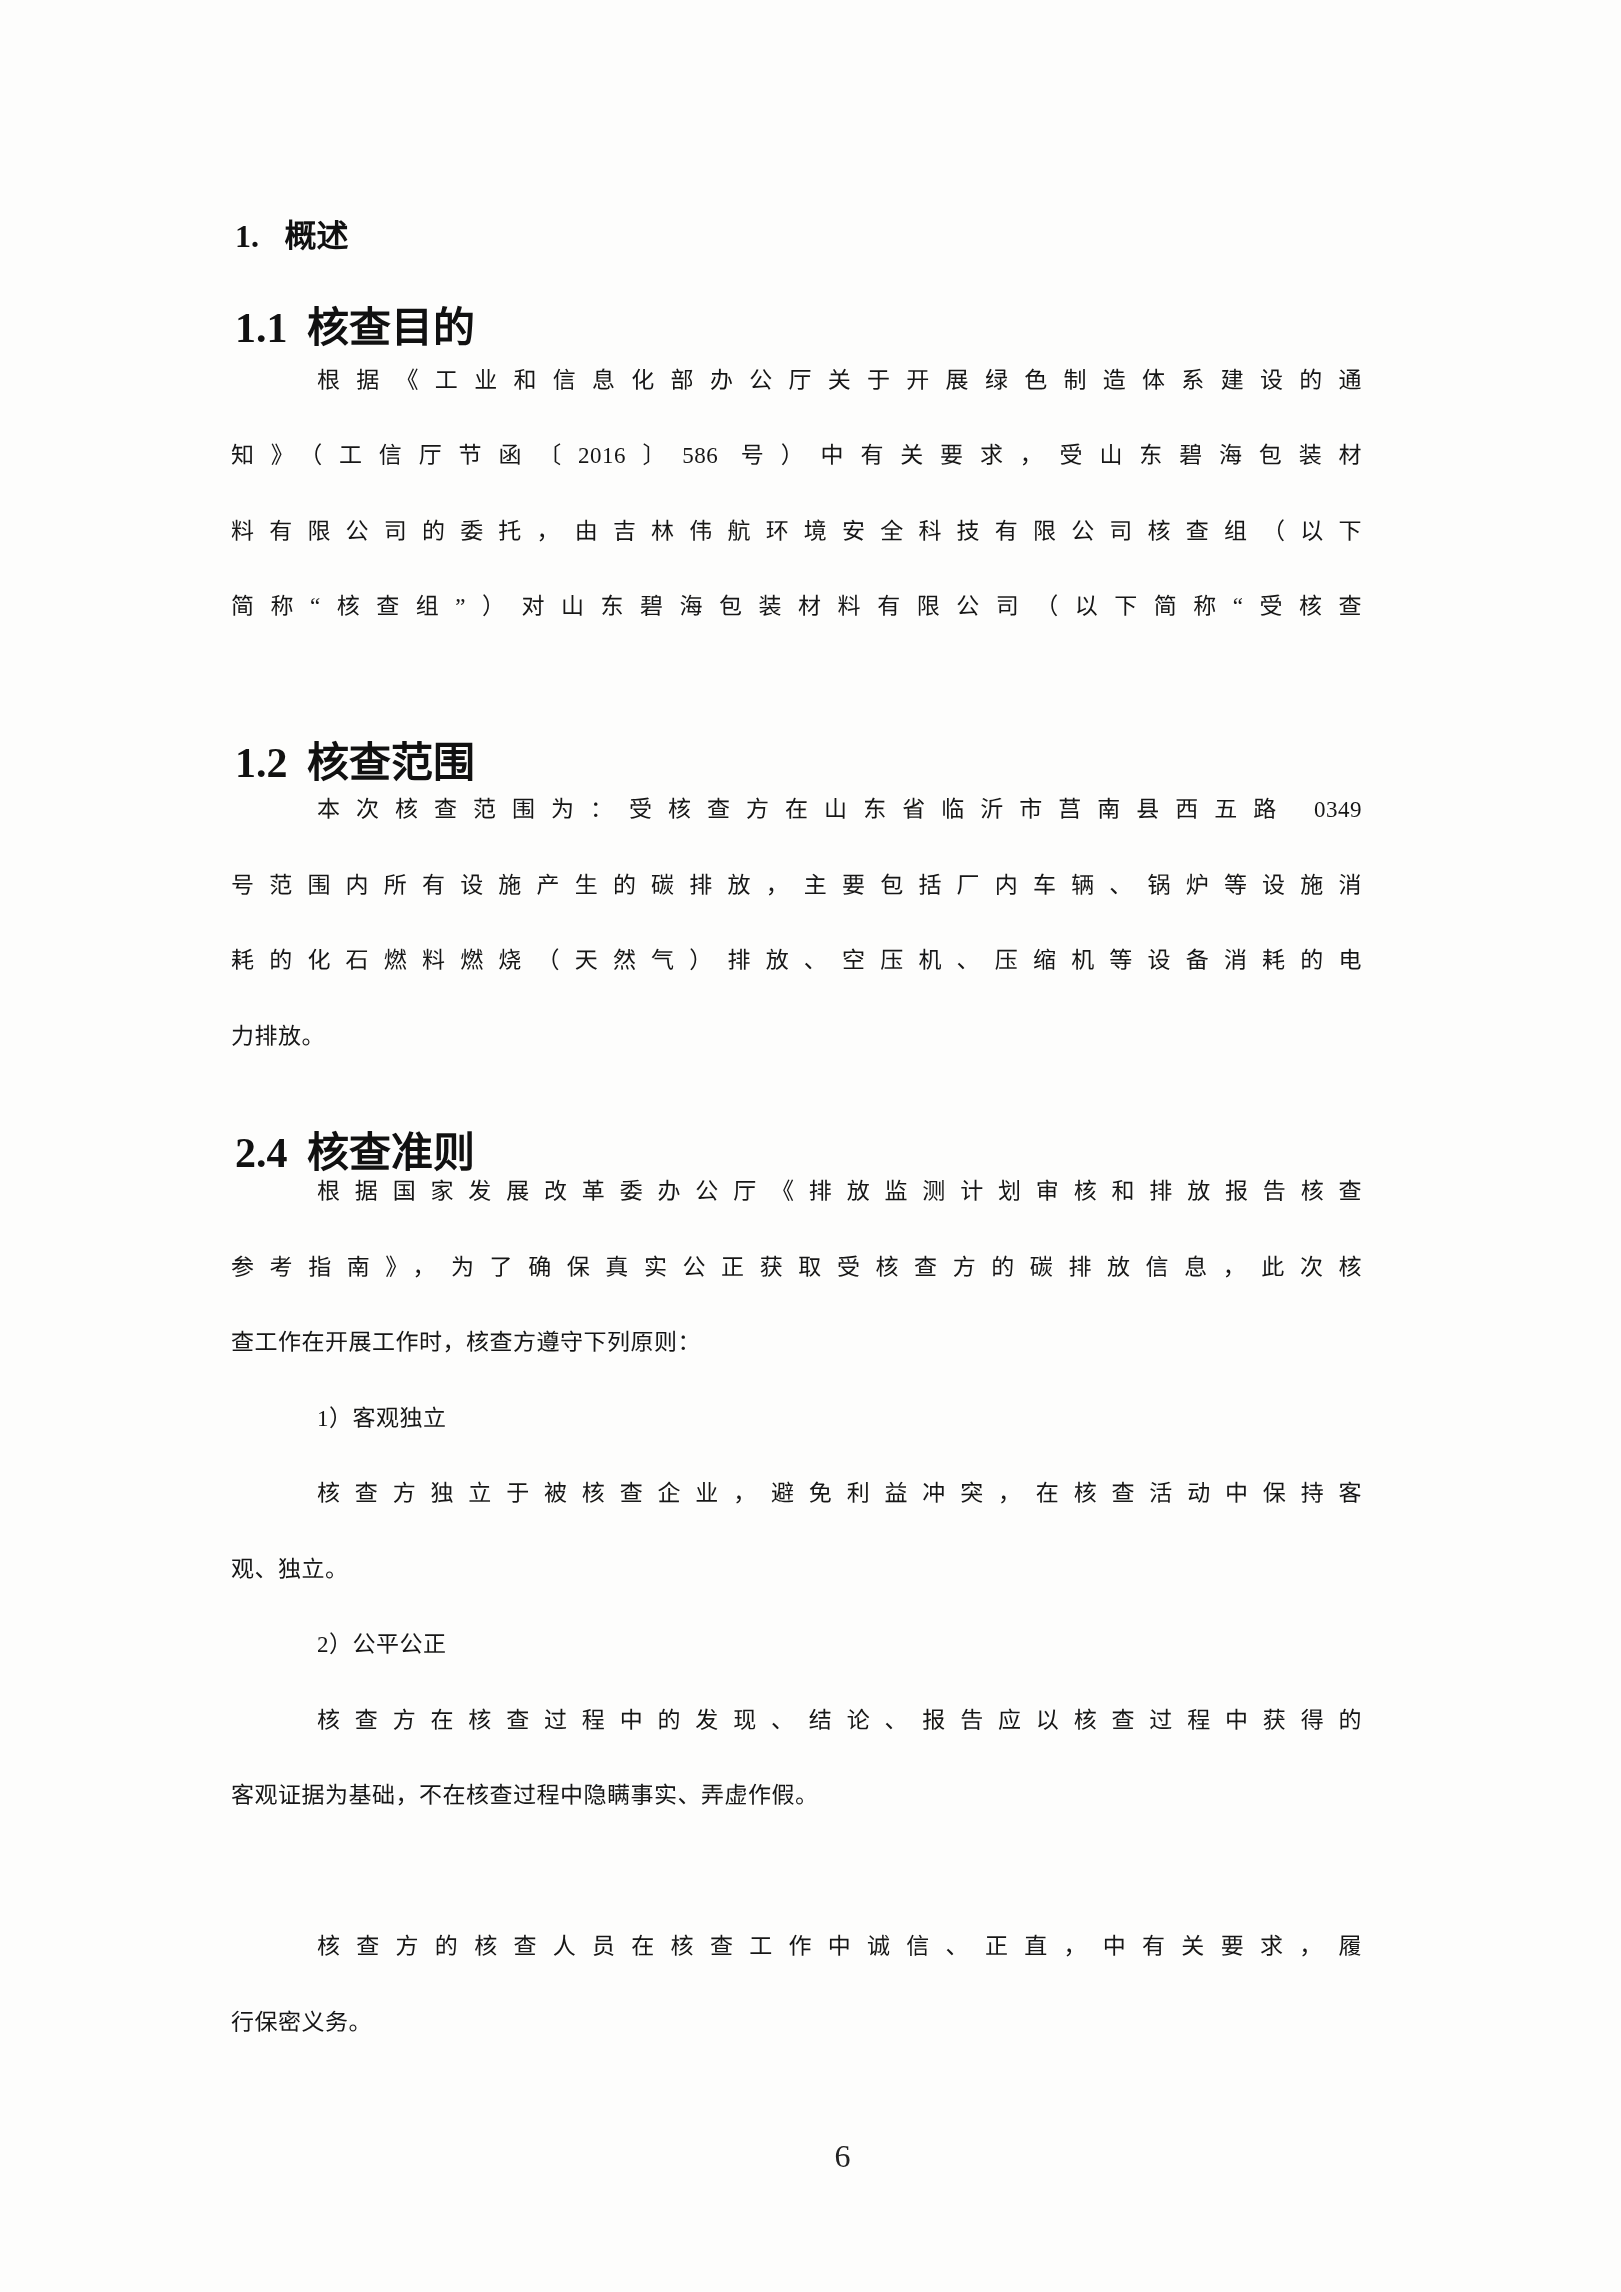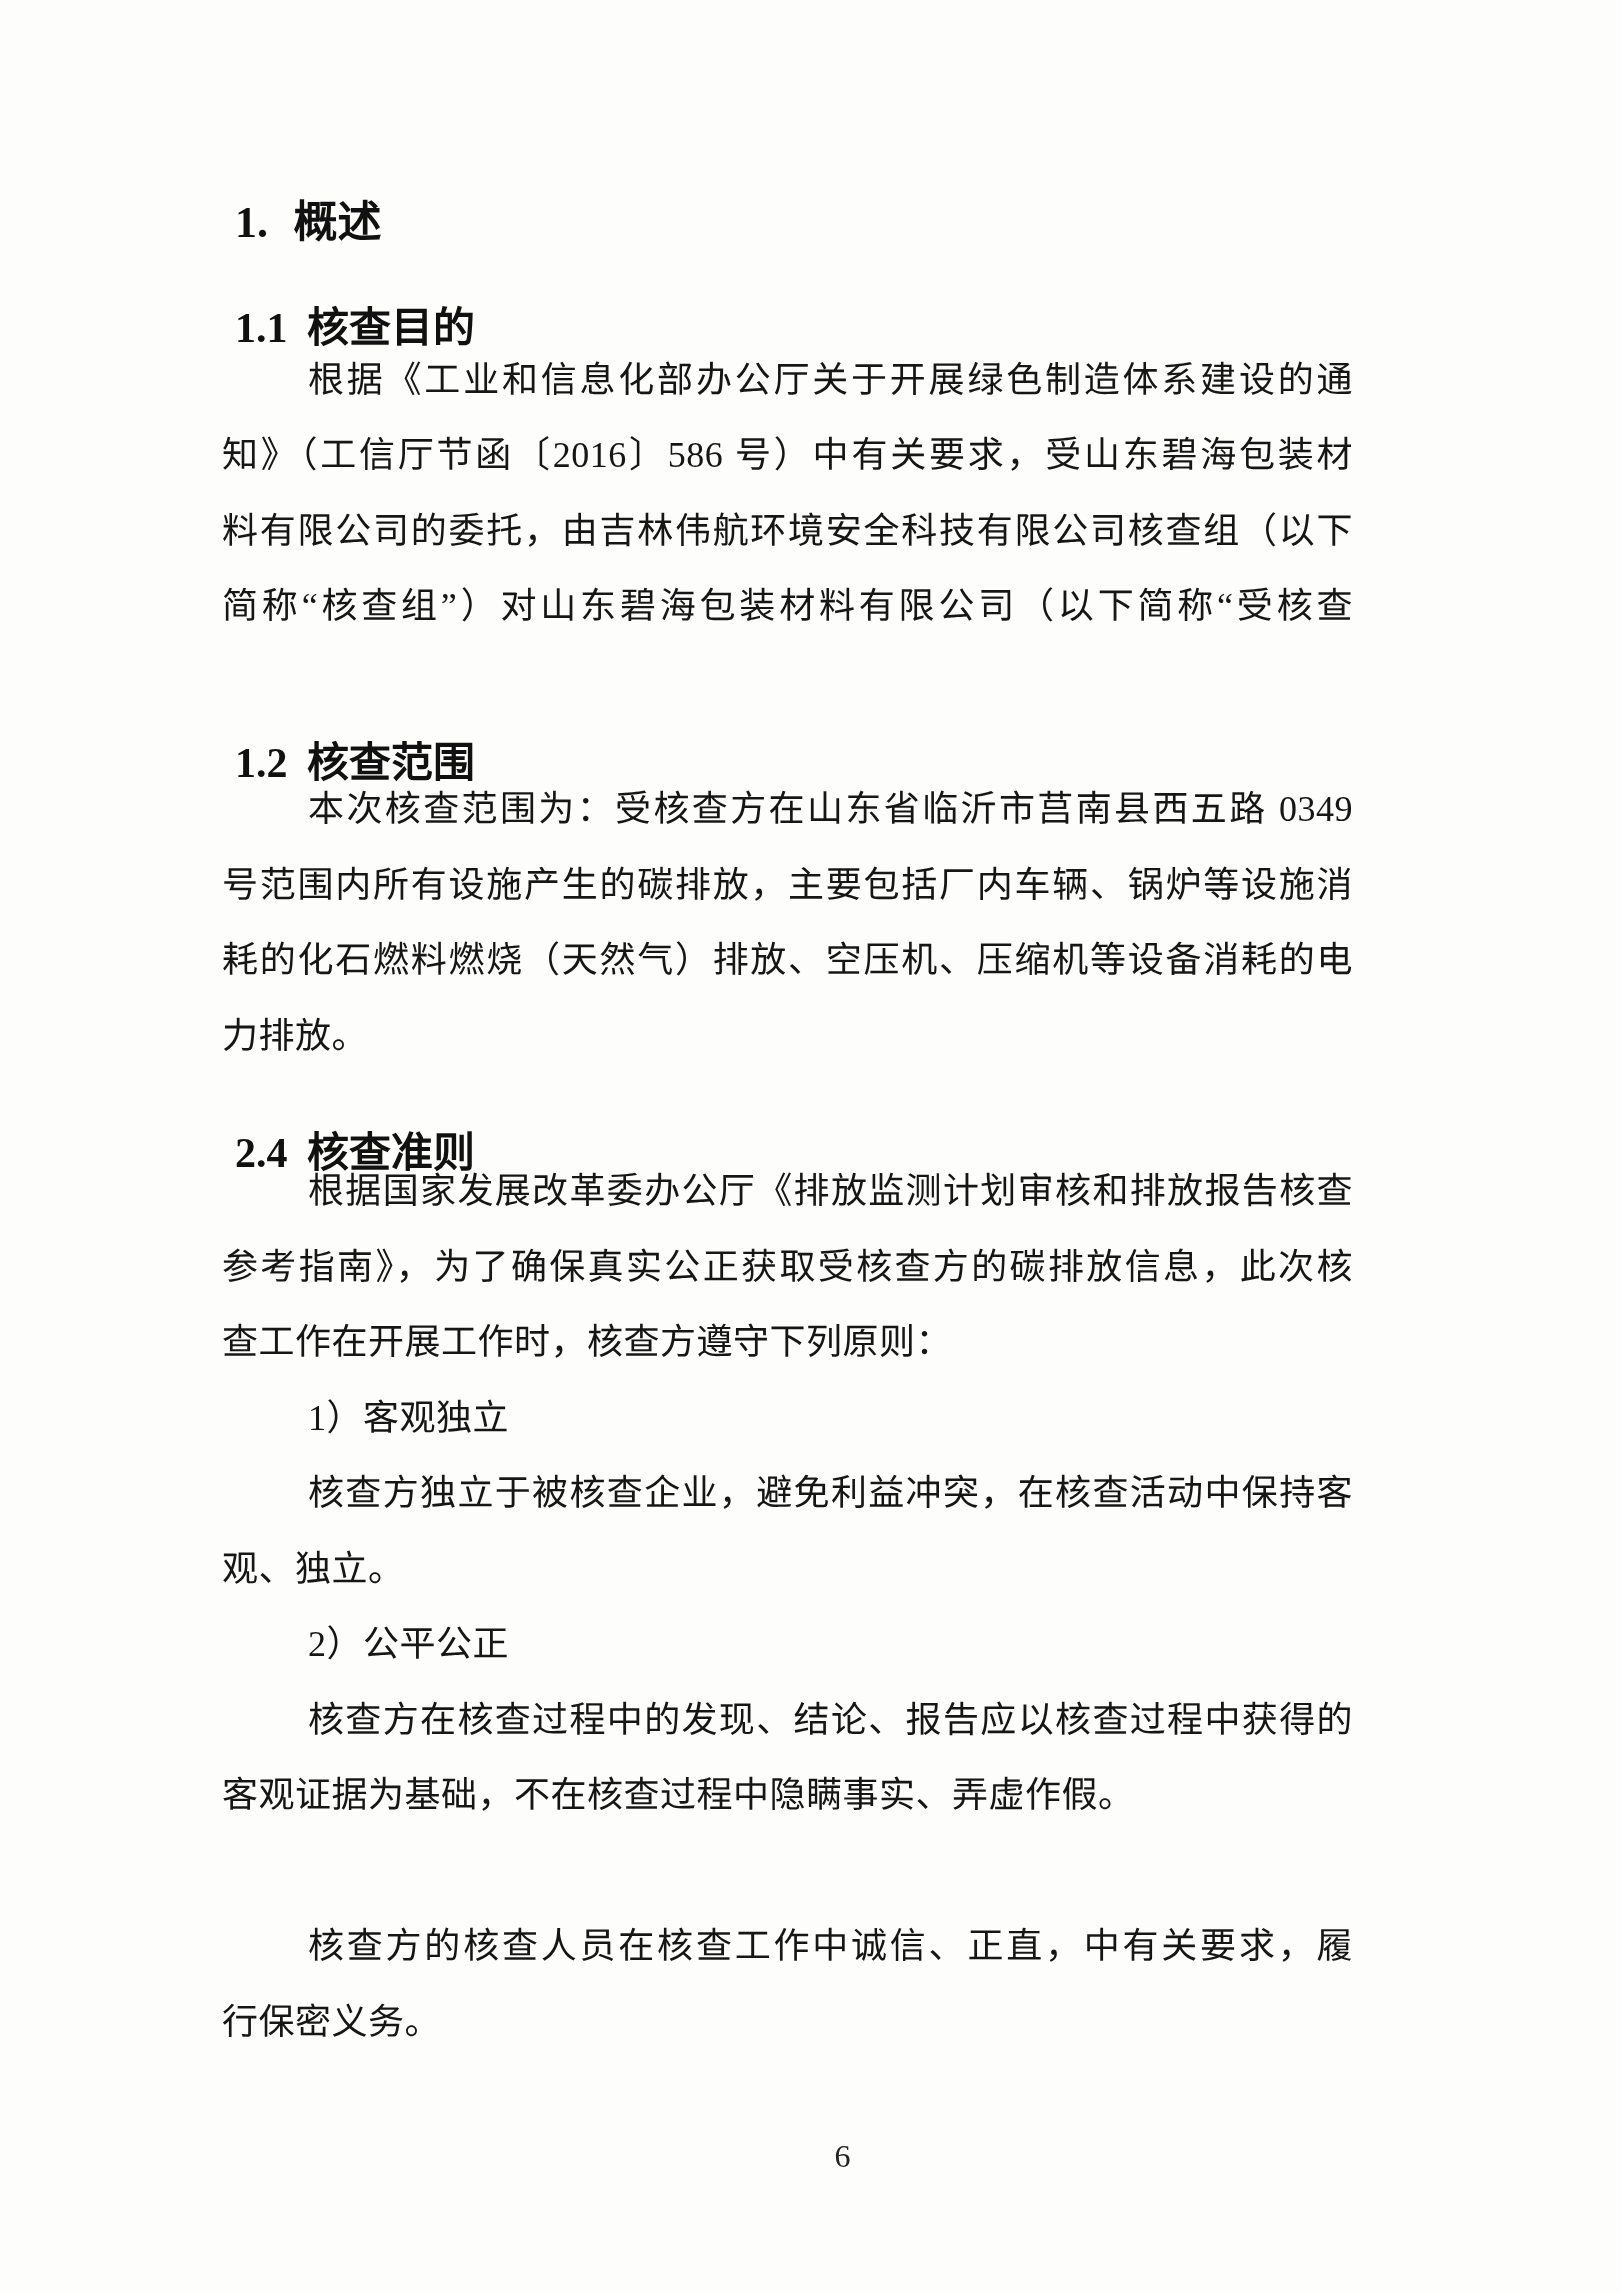--- a/index.html
+++ b/index.html
@@ -12,25 +12,25 @@
     width: 1621px;
     height: 2293px;
     background: #fdfdfc;
     font-family: "Liberation Serif", "DejaVu Serif", serif;
     color: #161616;
     overflow: hidden;
   }
   
   .ln {
     position: absolute;
-    left: 222px;
+    left: 231px;
     width: 1131px;
     height: 55px;
     line-height: 55px;
-    font-size: 36px;
+    font-size: 23px;
     white-space: normal;
     letter-spacing: 0.5px;
   }
   
   .j {
     text-align: justify;
     text-align-last: justify;
     text-justify: inter-character;
   }
   
@@ -38,21 +38,21 @@
 
   .h1, .h2 {
     position: absolute;
     left: 235px;
     width: 1131px;
     height: 57px;
     line-height: 57px;
     font-weight: bold;
     color: #111;
   }
-  .h1 { font-size: 44px; }
+  .h1 { font-size: 32px; margin-top: 14px; }
   .h2 { font-size: 42px; margin-top: 29px; }
   .h1 .num { margin-right: 25.5px; }
   .h2 .num { margin-right: 19.6px; }
 
   .pagenum {
     position: absolute;
     left: 774px;
     width: 137px;
     top: 2135px;
     height: 43px;

